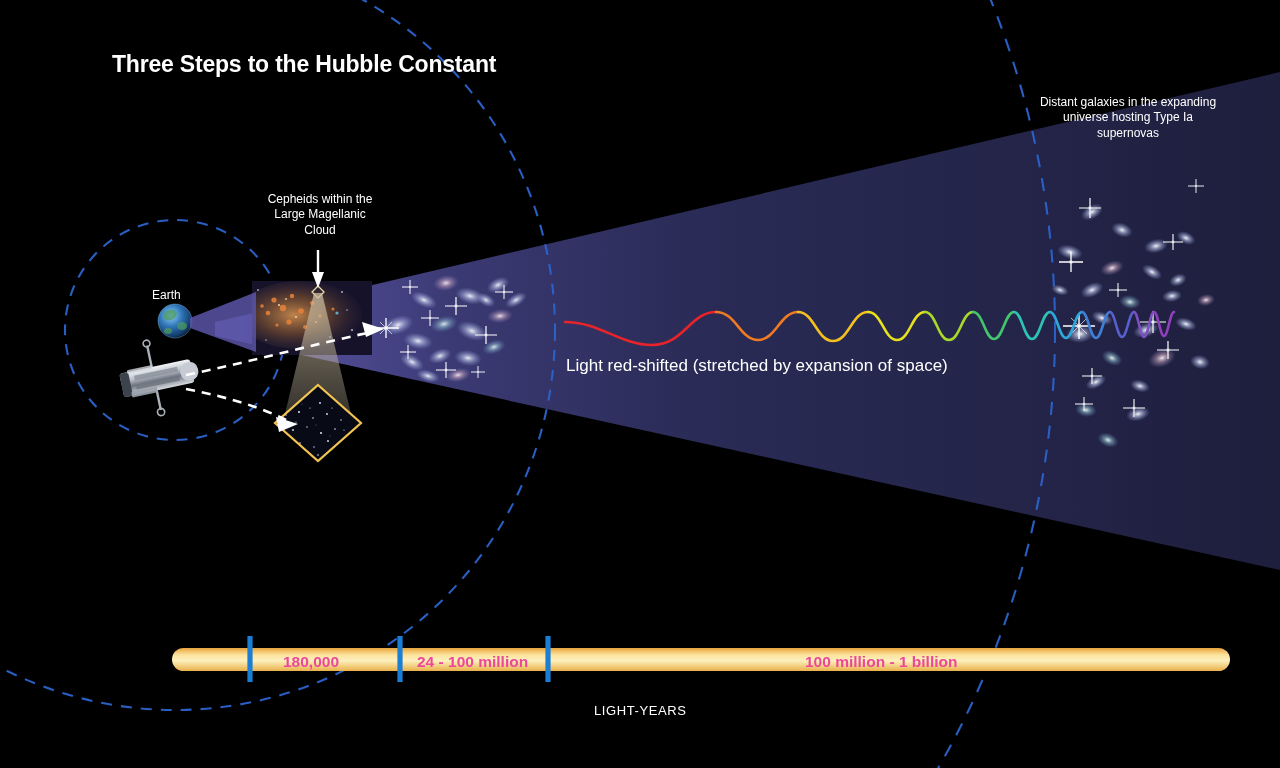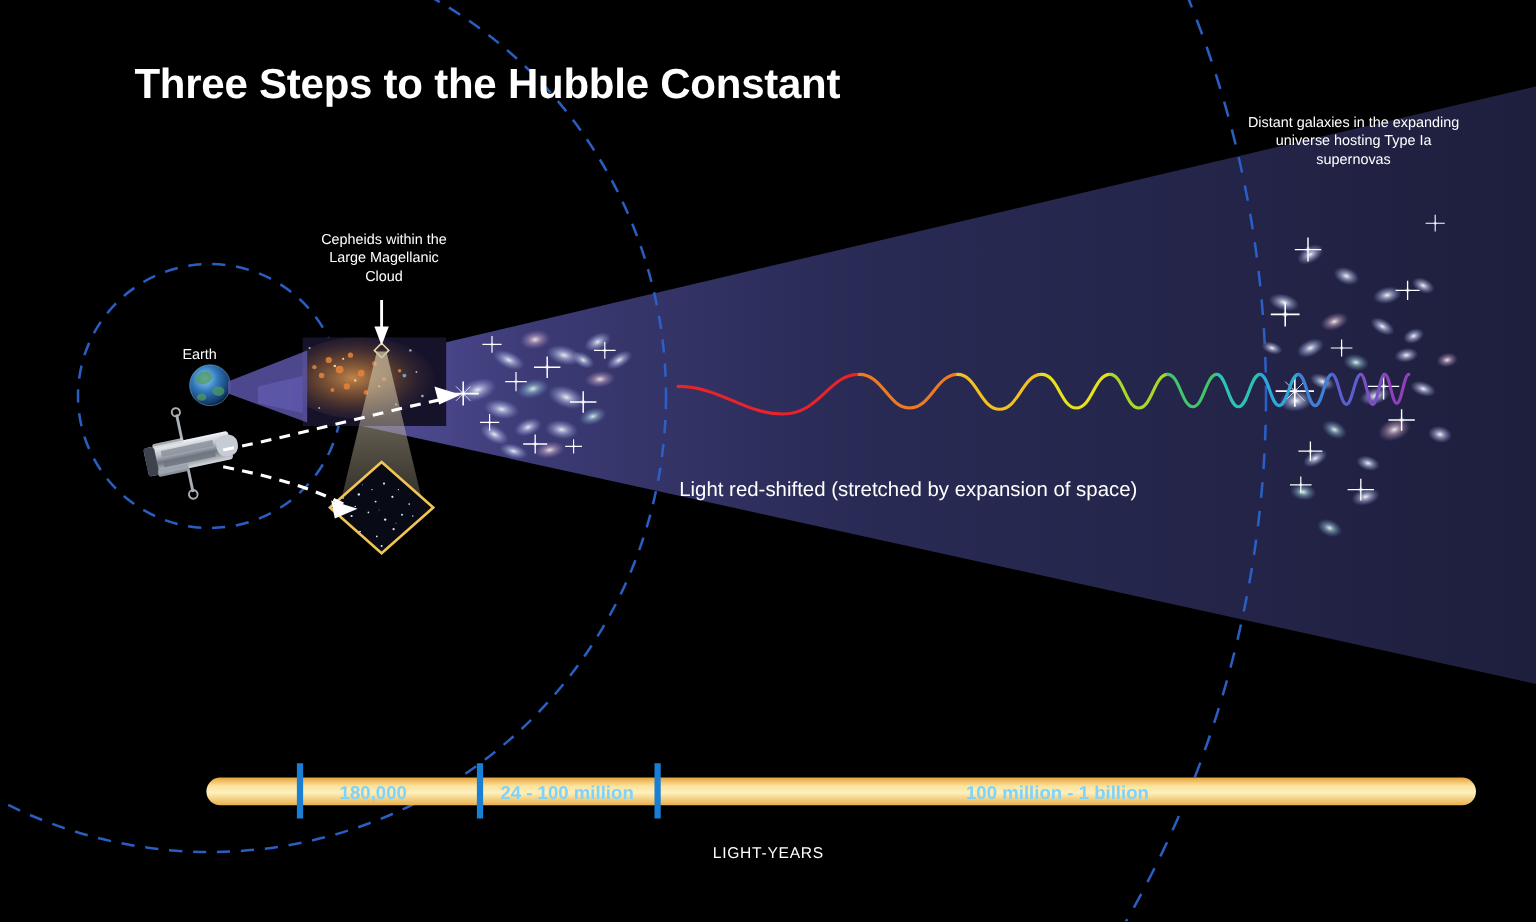--- a/index.html
+++ b/index.html
@@ -1,27 +1,27 @@
 <!DOCTYPE html>
 <html><head>
 <meta charset="utf-8">
 <style>
   html,body{margin:0;padding:0;background:#000;}
   body{width:1280px;height:768px;overflow:hidden;font-family:"Liberation Sans",sans-serif;}
   #stage{position:relative;width:1280px;height:768px;background:#000;overflow:hidden;}
   #stage svg.layer{position:absolute;left:0;top:0;width:1280px;height:768px;}
   .txt{position:absolute;color:#fff;font-family:"Liberation Sans",sans-serif;}
-  #title{left:112px;top:52px;font-size:35px;font-weight:bold;letter-spacing:-0.2px;line-height:1.1;}
+  #title{left:112px;top:52px;font-size:23px;font-weight:bold;letter-spacing:-0.2px;line-height:1.1;}
   .callout{font-size:12px;line-height:1.28;text-align:center;font-weight:400;}
   #lbl-cepheids{left:258px;top:148px;width:124px;margin-top:44px;}
   #lbl-galaxies{left:398px;top:148px;width:122px;}
   #lbl-distant{left:1032px;top:95px;width:192px;}
-  #lbl-redshift{left:566px;top:356px;font-size:17px;white-space:nowrap;margin-top:42px;}
+  #lbl-redshift{left:566px;top:356px;font-size:17px;white-space:nowrap;}
   #lbl-lightyears{left:594px;top:703px;font-size:13px;letter-spacing:0.6px;white-space:nowrap;}
-  .scalelbl{position:absolute;color:#7dd3fc;font-size:15.5px;font-weight:bold;white-space:nowrap;font-family:"Liberation Sans",sans-serif;}
+  .scalelbl{position:absolute;color:#ec4899;font-size:15.5px;font-weight:bold;white-space:nowrap;font-family:"Liberation Sans",sans-serif;}
   #sl1{left:283px;top:653px;}
   #sl2{left:417px;top:653px;}
   #sl3{left:805px;top:653px;}
   #earth-label{left:152px;top:288px;font-size:12px;}
 </style>
 </head>
 <body>
 
 <div id="stage">
 

